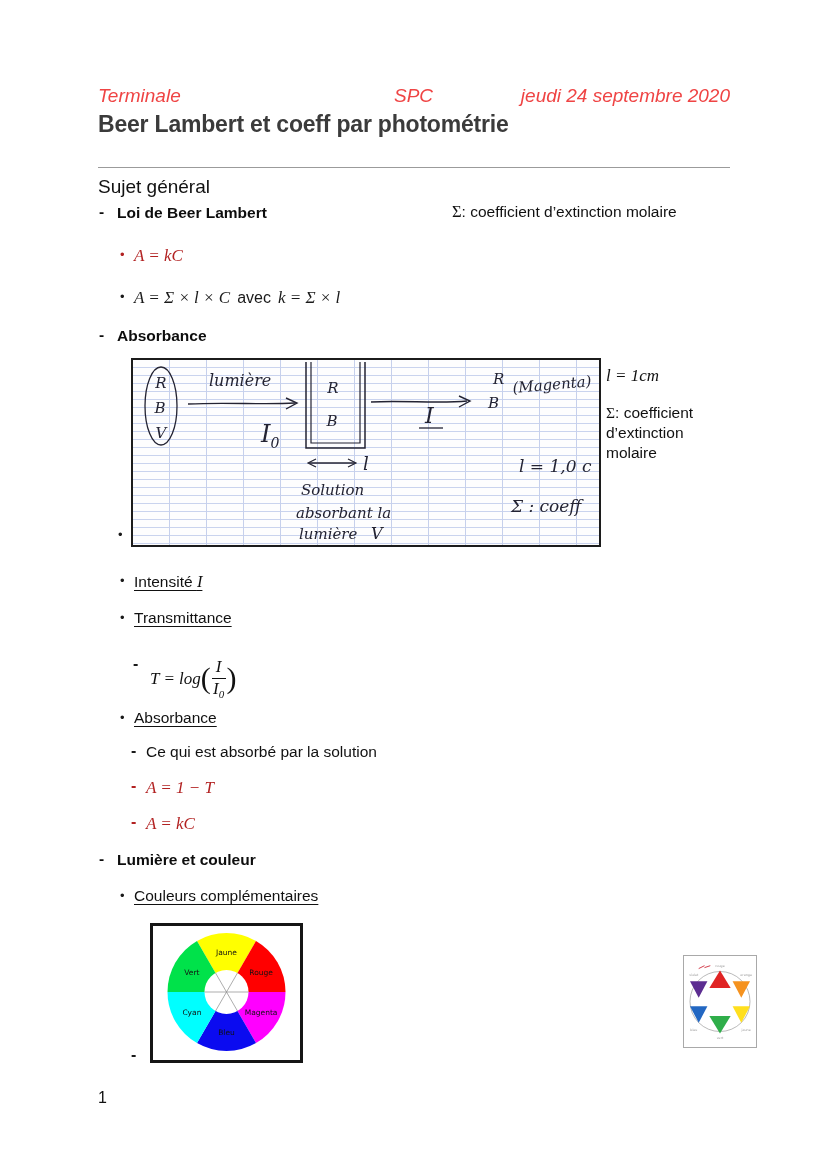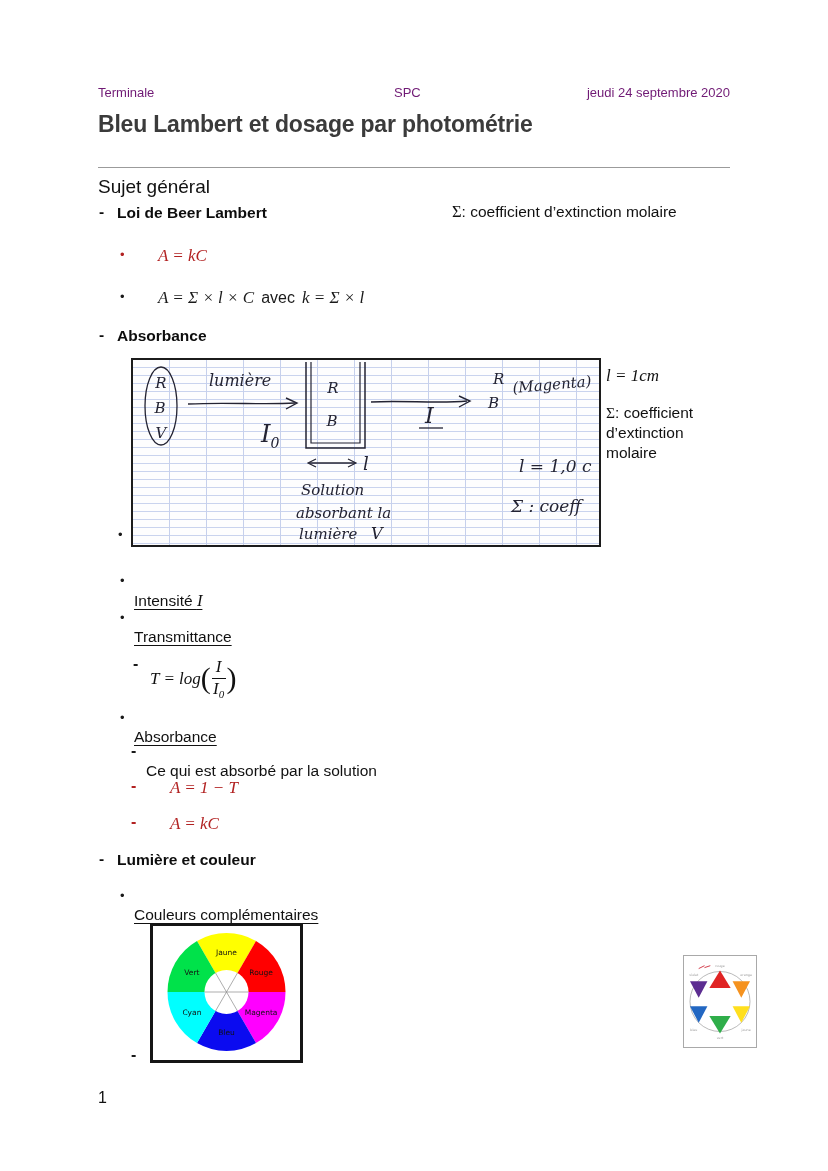--- a/index.html
+++ b/index.html
@@ -1,36 +1,36 @@
 <!DOCTYPE html>
 <html><head>
 <meta charset="utf-8">
 <style>
   html,body{margin:0;padding:0;background:#ffffff;}
   .page{position:relative;width:828px;height:1171px;background:#fff;overflow:hidden;
         font-family:"Liberation Sans",sans-serif;color:#1a1a1a;}
   .abs{position:absolute;white-space:nowrap;}
 
   
-  .hdr{font-size:13px;color:#701a75;}
+  .hdr{font-size:19px;color:#ef4444;font-style:italic;}
   .title{font-size:23px;font-weight:bold;color:#3b3b3b;letter-spacing:-0.2px;}
   .rule{position:absolute;left:98px;width:632px;border-top:1px solid #9b9b9b;height:0;}
   .section{font-size:19px;color:#111;}
 
   
   .row{position:absolute;display:flex;align-items:flex-start;white-space:nowrap;}
   .mk{flex:0 0 auto;display:inline-block;}
   .mk.dash{font-weight:bold;transform:translateY(-1px);}
   .lvl1 .mk{width:18px;}
   .lvl2 .mk{width:14px;font-size:13px;transform:translateY(1px);}
   .lvl3 .mk{width:15px;font-weight:bold;transform:translateY(-1px);}
   .bold-item{font-size:15.5px;font-weight:bold;color:#0d0d0d;}
-  .plain-item{font-size:15.5px;color:#111;margin-top:19px;}
+  .plain-item{font-size:15.5px;color:#111;}
   .ul{text-decoration:underline;text-underline-offset:3px;text-decoration-thickness:1px;}
-  .math{font-family:"Liberation Serif",serif;font-style:italic;font-size:17px;margin-left:24px;}
+  .math{font-family:"Liberation Serif",serif;font-style:italic;font-size:17px;}
   .red{color:#b22222;}
   .avec{font-family:"Liberation Sans",sans-serif;font-style:normal;font-size:16px;margin:0 7px;}
   .symI{font-family:"Liberation Serif",serif;font-style:italic;font-size:16.5px;}
 
   
   .legend-line{position:absolute;left:452px;font-size:15.5px;color:#111;white-space:nowrap;}
   .legend-line .sym{font-family:"Liberation Serif",serif;font-size:16.5px;}
   .legend-line .sym.it{font-style:italic;}
 
   
@@ -66,21 +66,21 @@
 </style>
 </head>
 <body>
 
 <div class="page">
 
   <div class="abs hdr" style="left:98px;top:85px;">Terminale</div>
   <div class="abs hdr" style="left:394px;top:85px;">SPC</div>
   <div class="abs hdr" style="right:98px;top:85px;">jeudi 24 septembre 2020</div>
 
-  <div class="abs title" style="left:98px;top:111px;">Bleu Lambert et dosage par photométrie</div>
+  <div class="abs title" style="left:98px;top:111px;">Beer Lambert et coeff par photométrie</div>
   <div class="rule" style="top:167px;"></div>
   <div class="abs section" style="left:98px;top:176px;">Sujet général</div>
 
   <div class="legend-line" style="top:202px;">
     <span class="sym">Σ</span><span>: coefficient d’extinction molaire</span>
   </div>
 
   <div class="row lvl1" style="left:99px;top:204px;">
     <span class="mk dash bold-item">-</span>
     <span class="bold-item">Loi de Beer Lambert</span>

